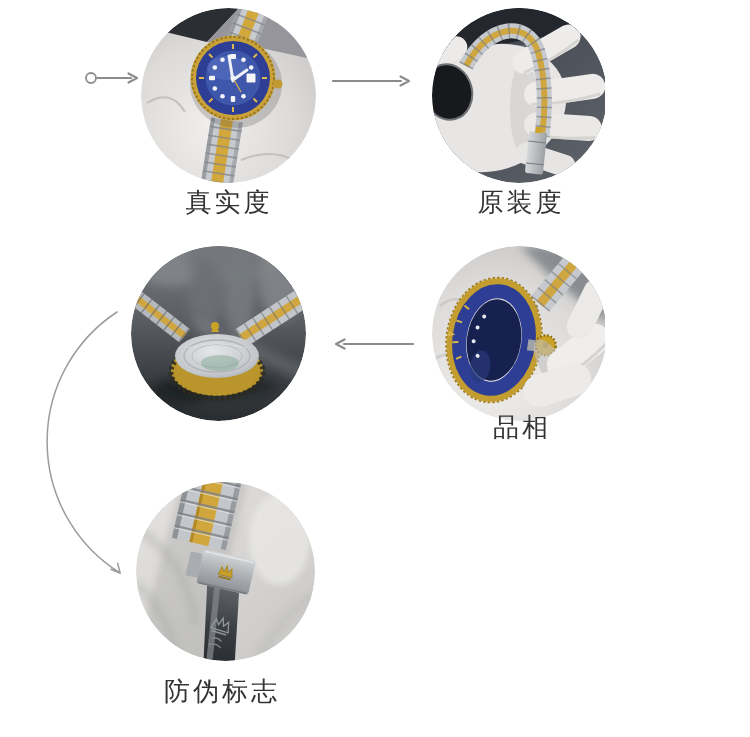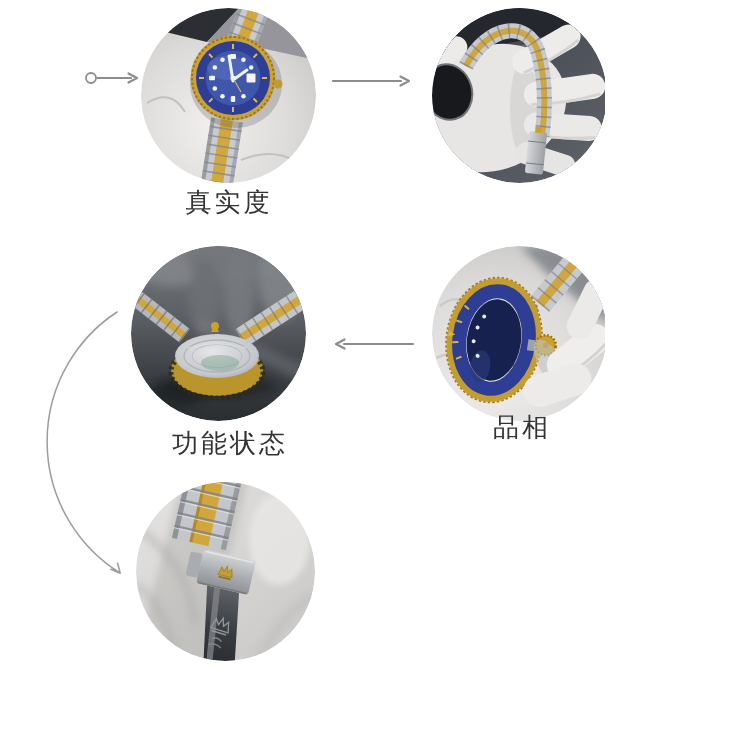--- a/index.html
+++ b/index.html
@@ -356,16 +356,17 @@
             <circle cx="-5" cy="-5" r="0.9" fill="#d9b44a"></circle>
               <circle cx="0" cy="-7" r="0.9" fill="#d9b44a"></circle>
               <circle cx="5" cy="-5" r="0.9" fill="#d9b44a"></circle>
           </g>
         </g>
       </g>
     </svg>
   </div>
 
   <div class="step-label lbl-1">真实度</div>
+  <div class="step-label lbl-2">原装度</div>
   <div class="step-label lbl-3">品相</div>
-  <div class="step-label lbl-4">功能状态</div>
+  <div class="step-label lbl-5">防伪标志</div>
 
 </div>
 
 </body></html>

